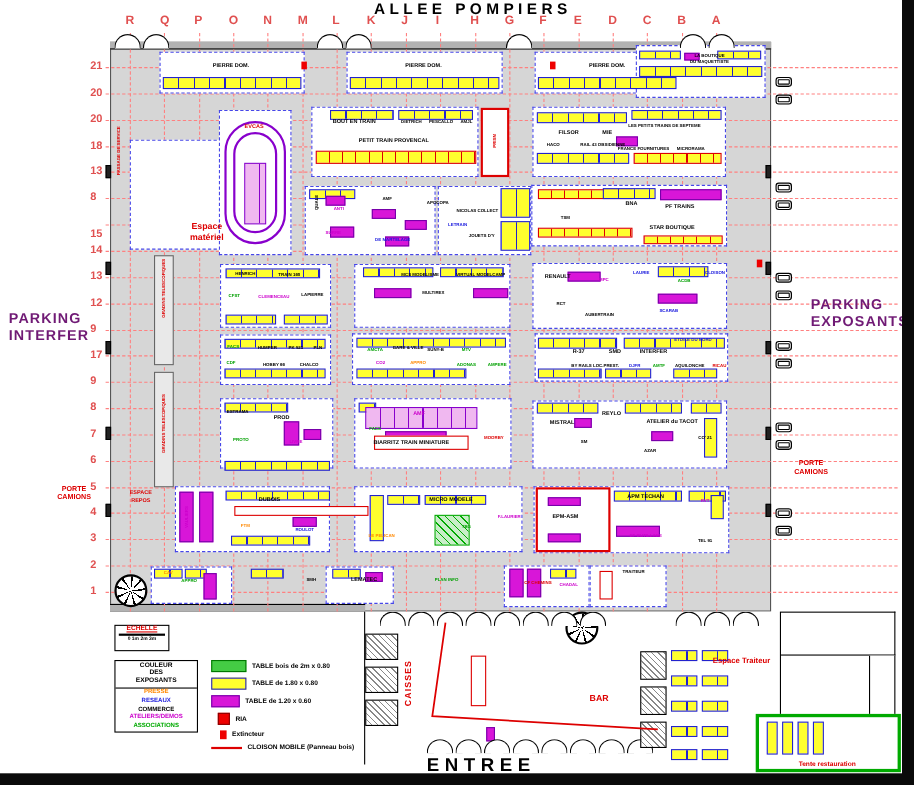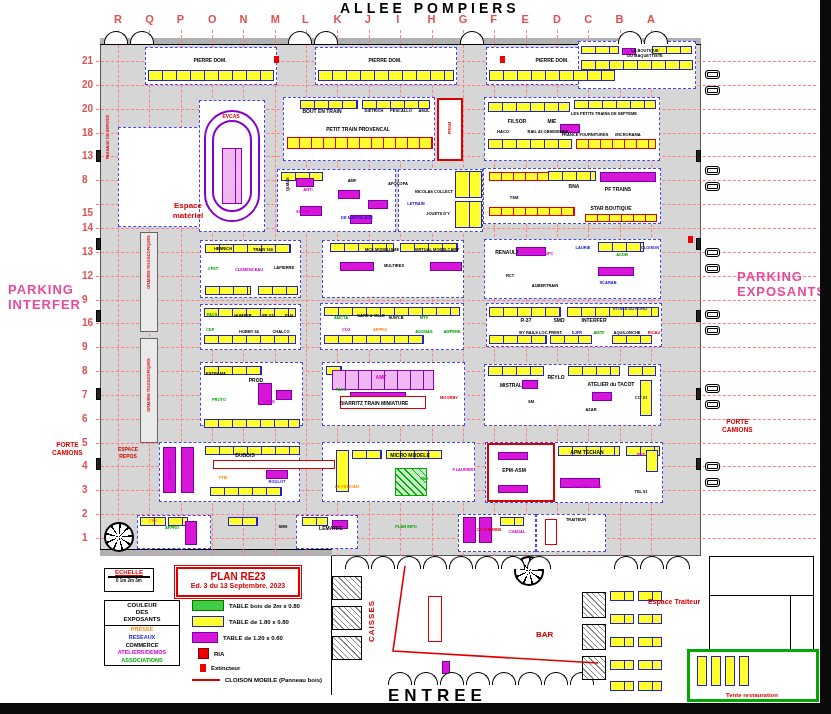--- a/index.html
+++ b/index.html
@@ -38,21 +38,21 @@
   .c-m{color:#cc00cc;} .c-o{color:#ff8800;}
   .car{width:15px;height:9px;border:1.5px solid #000;border-radius:3px;background:#fff;box-shadow:inset 0 0 0 1px #fff,inset 0 0 0 2px #000;}
   .ext{width:5px;height:7px;background:#ee0000;}
   .wheel{border-radius:50%;border:2px solid #000;background:repeating-conic-gradient(#000 0 9deg,#fff 9deg 40deg);}
   .arc{width:24px;height:13px;border:1px solid #000;border-bottom:none;border-radius:24px 24px 0 0;background:#fff;}
   .wdoor{width:5px;height:12px;background:#222;border:1px solid #000;}
   .hatch{border:1px solid #000;background:repeating-linear-gradient(45deg,#fff 0 3px,#888 3px 4px);}
   
   .title-top{left:340px;top:0;font-size:14px;font-weight:bold;letter-spacing:4px;color:#000;}
   .entree{left:388px;top:686px;font-size:17px;font-weight:bold;letter-spacing:5px;color:#000;}
-  .parking{font-size:13px;font-weight:bold;color:#ec4899;line-height:1.15;letter-spacing:1px;}
+  .parking{font-size:13px;font-weight:bold;color:#701a75;line-height:1.15;letter-spacing:1px;}
   .porte{font-size:6.5px;font-weight:bold;color:#dd0000;text-align:center;line-height:1.3;}
   
   .echelle-box{left:104px;top:568px;width:50px;height:24px;border:1px solid #000;text-align:center;}
   .echelle-title{color:#dd0000;font-weight:bold;font-size:6px;text-decoration:underline;}
   .echelle-marks{font-size:4.5px;color:#000;font-weight:bold;border-top:2px solid #000;margin:1px 3px 0 3px;}
   .planbox{left:176px;top:567px;width:124px;height:30px;border:2px solid #dd0000;box-shadow:0 0 0 1px #fff,0 0 0 2px #dd0000;text-align:center;color:#dd0000;font-weight:bold;}
   .planbox .l1{font-size:10px;margin-top:2px;}
   .planbox .l2{font-size:7px;}
   .couleur{left:104px;top:600px;width:76px;border:1px solid #000;text-align:center;font-weight:bold;}
   .couleur .head{font-size:6px;color:#000;border-bottom:1px solid #000;padding:1px 0;line-height:1.2;}
@@ -132,21 +132,21 @@
       <div class="abs row-num" style="left: 82px; top: 436.6px;">5</div>
       <div class="abs hline" style="left: 96px; top: 442.6px; width: 720px;"></div>
       <div class="abs row-num" style="left: 82px; top: 412.75px;">6</div>
       <div class="abs hline" style="left: 96px; top: 418.75px; width: 720px;"></div>
       <div class="abs row-num" style="left: 82px; top: 388.9px;">7</div>
       <div class="abs hline" style="left: 96px; top: 394.9px; width: 720px;"></div>
       <div class="abs row-num" style="left: 82px; top: 365.05px;">8</div>
       <div class="abs hline" style="left: 96px; top: 371.05px; width: 720px;"></div>
       <div class="abs row-num" style="left: 82px; top: 341.2px;">9</div>
       <div class="abs hline" style="left: 96px; top: 347.2px; width: 720px;"></div>
-      <div class="abs row-num" style="left: 82px; top: 317.35px;">16</div>
+      <div class="abs row-num" style="left: 82px; top: 317.35px;">17</div>
       <div class="abs hline" style="left: 96px; top: 323.35px; width: 720px;"></div>
       <div class="abs row-num" style="left: 82px; top: 293.5px;">9</div>
       <div class="abs hline" style="left: 96px; top: 299.5px; width: 720px;"></div>
       <div class="abs row-num" style="left: 82px; top: 269.65px;">12</div>
       <div class="abs hline" style="left: 96px; top: 275.65px; width: 720px;"></div>
       <div class="abs row-num" style="left: 82px; top: 245.8px;">13</div>
       <div class="abs hline" style="left: 96px; top: 251.8px; width: 720px;"></div>
       <div class="abs row-num" style="left: 82px; top: 221.95px;">14</div>
       <div class="abs hline" style="left: 96px; top: 227.95px; width: 720px;"></div>
       <div class="abs row-num" style="left: 82px; top: 207px;">15</div>
@@ -498,24 +498,20 @@
   </div>
   <div class="abs porte" style="left:722px;top:418px;">
     <div>PORTE</div>
     <div>CAMIONS</div>
   </div>
 
   <div class="abs echelle-box">
     <div class="echelle-title">ECHELLE</div>
     <div class="echelle-marks">0  1m  2m  3m</div>
   </div>
-  <div class="abs planbox">
-    <div class="l1">PLAN RE23</div>
-    <div class="l2">Ed. 3 du 13 Septembre. 2023</div>
-  </div>
   <div class="abs couleur">
     <div class="head">
       <div>COULEUR</div>
       <div>DES</div>
       <div>EXPOSANTS</div>
     </div>
     <div id="couleur-entries">
         <div class="entry" style="color: rgb(255, 136, 0);">PRESSE</div>
         <div class="entry" style="color: rgb(34, 34, 221);">RESEAUX</div>
         <div class="entry" style="color: rgb(0, 0, 0);">COMMERCE</div>

